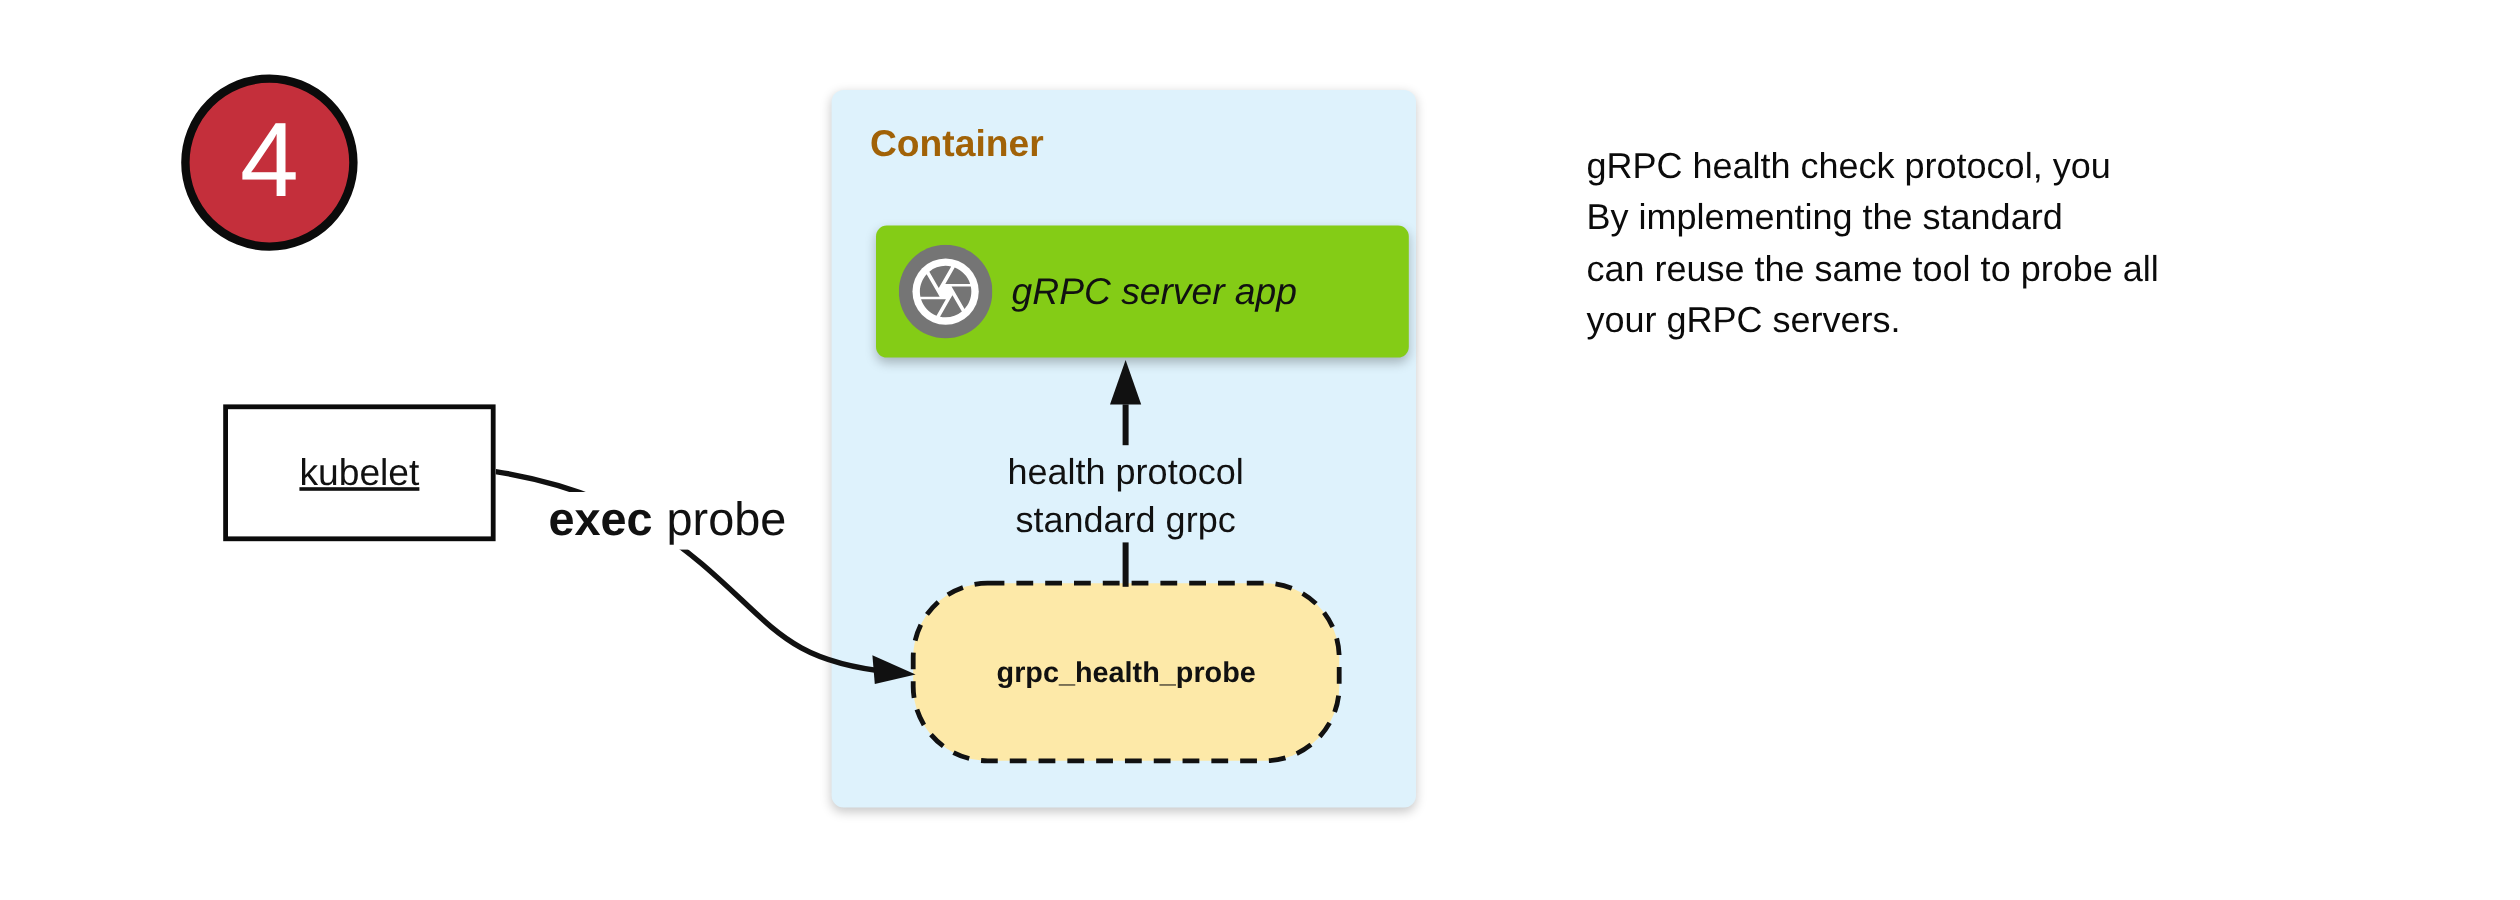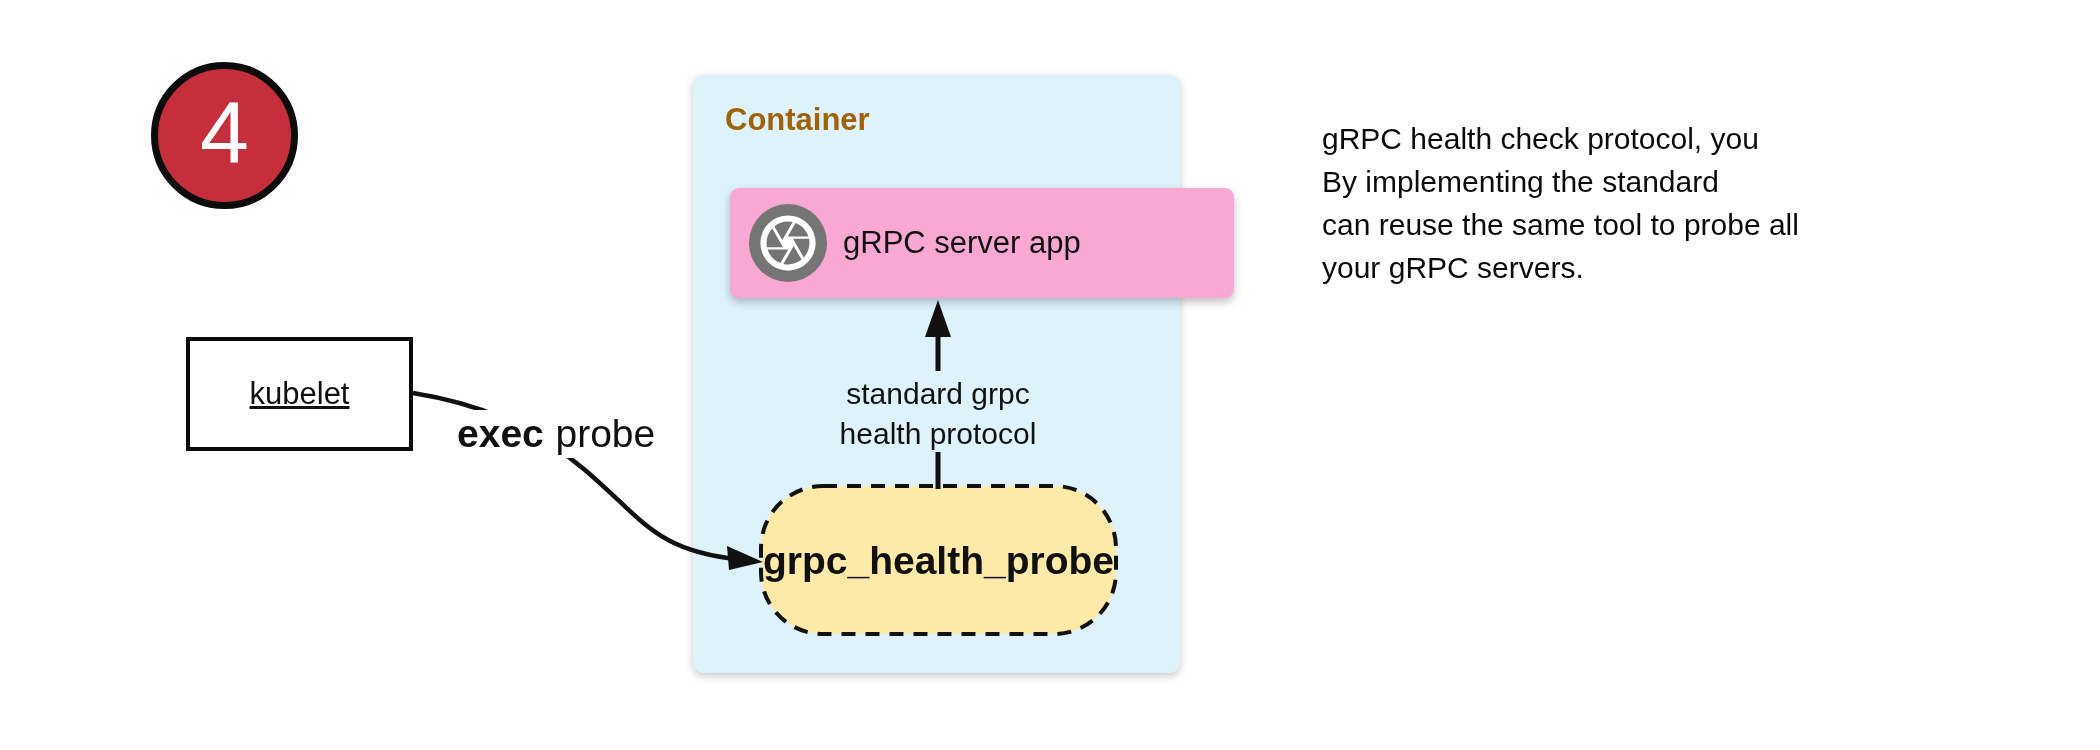--- a/index.html
+++ b/index.html
@@ -22,37 +22,37 @@
     left: 693px; top: 75px; width: 487px; height: 598px;
     background: #DEF2FC; border-radius: 10px;
     box-shadow: 0 3px 9px rgba(0,0,0,0.22);
   }
   .container-label {
     left: 725px; top: 102px; font-size: 31px; color: #a16207; font-weight: bold;
   }
 
   
   .server-box {
-    left: 730px; top: 188px; width: 504px; height: 110px;
-    background: #f9a8d4; border-radius: 9px;
+    left: 730px; top: 188px; width: 444px; height: 110px;
+    background: #84cc16; border-radius: 9px;
     box-shadow: 0 4px 9px rgba(0,0,0,0.25);
-    display: flex; align-items: center; padding-left: 19px;
+    display: flex; align-items: center; padding-left: 19px; font-style: italic;
   }
   .server-box .label { font-size: 31px; margin-left: 16px; }
 
   
   svg.layer { position: absolute; left: 0; top: 0; pointer-events: none; }
 
   
   .pill-text {
     left: 761px; top: 486px; width: 355px; height: 148px;
     display: flex; flex-direction: column; align-items: center; justify-content: center;
     text-align: center;
   }
-  .pill-text .title { font-size: 39px; font-weight: 700; line-height: 39px; }
+  .pill-text .title { font-size: 24px; font-weight: 700; line-height: 39px; }
   .pill-text .subtitle { font-size: 30px; line-height: 38px; }
 
   
   .protocol-label {
     left: 738px; top: 374px; width: 400px; text-align: center;
     font-size: 30px; line-height: 40px;
   }
 
   
   .kubelet-box {
@@ -109,22 +109,22 @@
 
   <path d="M413,393 C475,403 530,423 585,470 C645,521 655,551 742,560" fill="none" stroke="#111111" stroke-width="4.5"></path>
   <polygon points="763,562 727,546 729,570" fill="#111111"></polygon>
 </svg>
 
 <div class="abs pill-text">
   <div class="title">grpc_health_probe</div>
 </div>
 
 <div class="abs protocol-label">
+  <div>health protocol</div>
   <div>standard grpc</div>
-  <div>health protocol</div>
 </div>
 
 <div class="abs kubelet-box">
   <span>kubelet</span>
 </div>
 
 <div class="abs exec-label">
   <span class="bold">exec</span><span class="rest">probe</span>
 </div>
 

